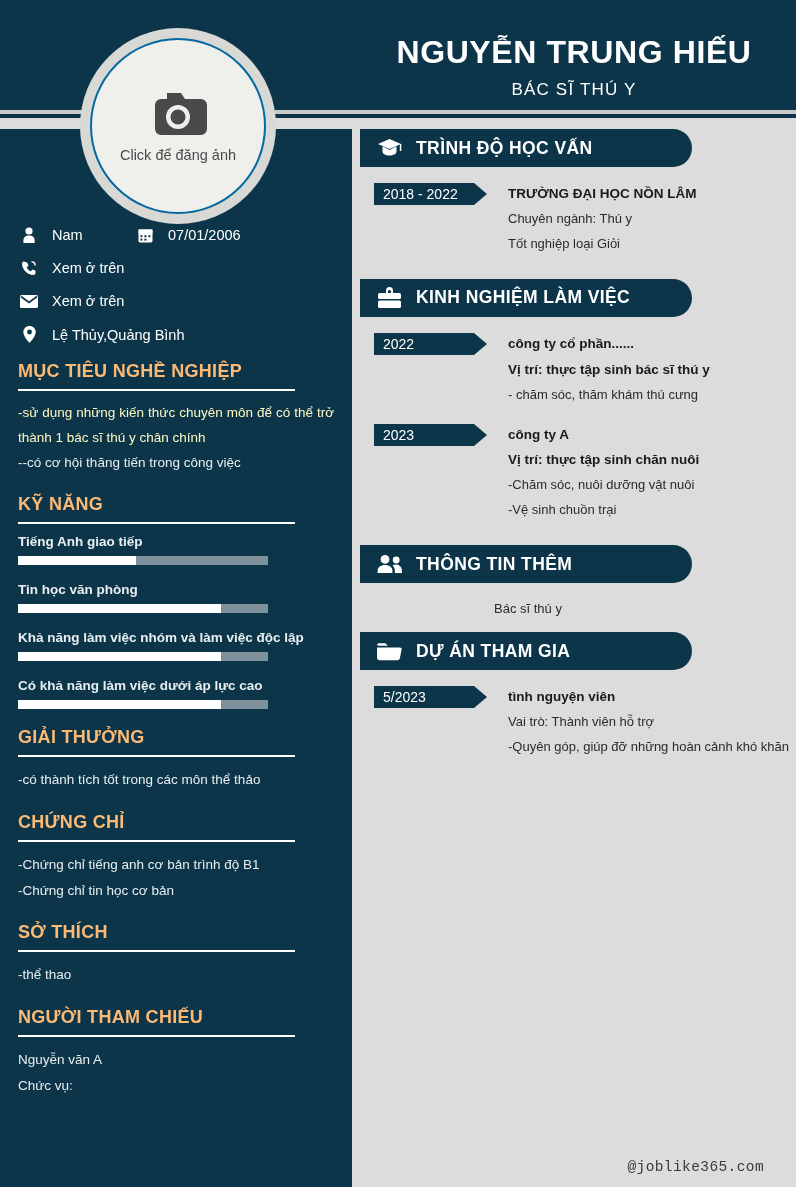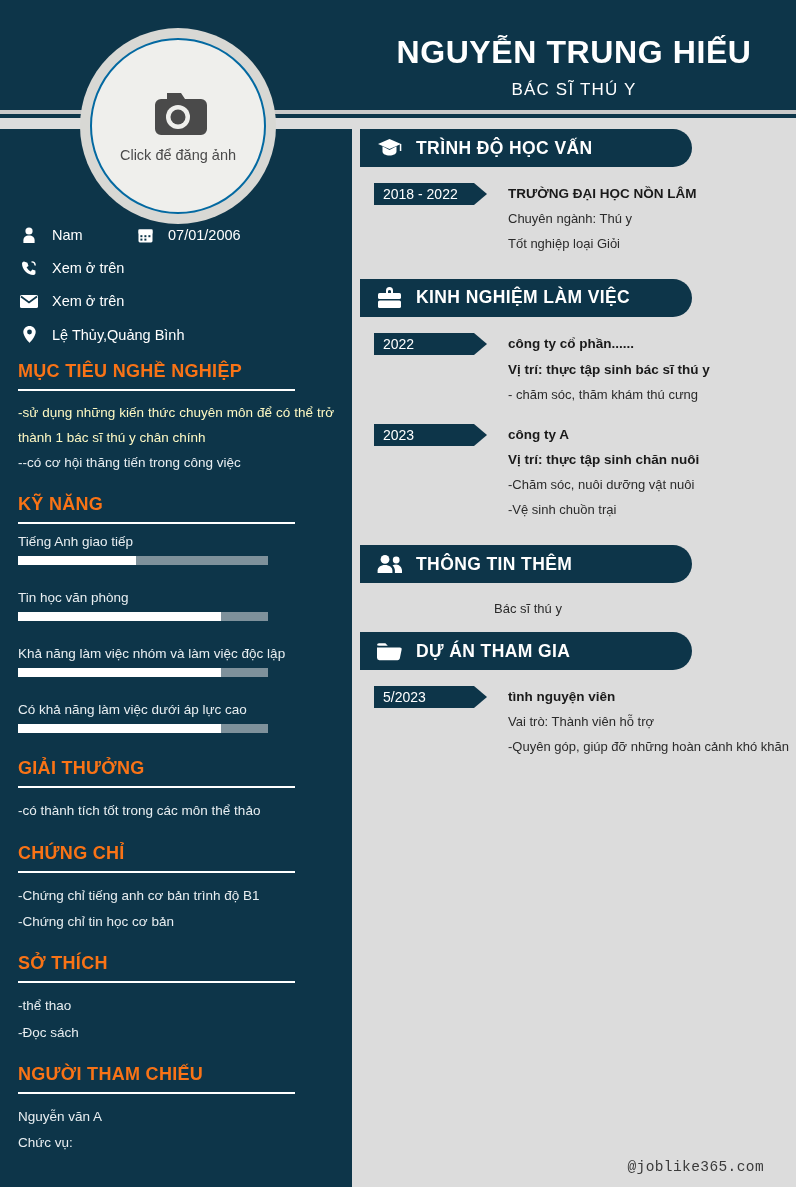--- a/index.html
+++ b/index.html
@@ -128,21 +128,21 @@
     margin-right: 12px;
   }
   .c-txt { white-space: nowrap; }
   .c-pair { display: flex; align-items: center; width: 100%; }
   .c-pair .seg1 { display: flex; align-items: center; width: 116px; }
   .c-pair .seg2 { display: flex; align-items: center; }
 
   
   .l-sec { margin-top: 18px; }
   .l-head {
-    color: #f97316;
+    color: #fdba74;
     font-size: 18px;
     font-weight: bold;
     letter-spacing: 0.3px;
     margin-bottom: 7px;
   }
   .l-rule {
     width: 277px; height: 2px;
     background: #ffffff;
     margin-bottom: 10px;
   }
@@ -152,21 +152,21 @@
     line-height: 1.82;
     text-align: justify;
   }
   .l-item {
     color: #e8eef1;
     font-size: 13.5px;
     line-height: 1.95;
   }
 
   
-  .skill { margin-bottom: 25px; }
+  .skill { margin-bottom: 17px; font-weight: bold; }
   .skill-name {
     color: #e8eef1;
     font-size: 13.5px;
     margin-bottom: 7px;
   }
   .bar-bg {
     width: 250px; height: 9px;
     background: #7e919b;
   }
   .bar-fill {
@@ -414,21 +414,20 @@
         <div class="l-head">CHỨNG CHỈ</div>
         <div class="l-rule"></div>
         <div class="l-item">-Chứng chỉ tiếng anh cơ bản trình độ B1</div>
         <div class="l-item">-Chứng chỉ tin học cơ bản</div>
       </div>
 
       <div class="l-sec">
         <div class="l-head">SỞ THÍCH</div>
         <div class="l-rule"></div>
         <div class="l-item">-thể thao</div>
-        <div class="l-item">-Đọc sách</div>
       </div>
 
       <div class="l-sec">
         <div class="l-head">NGƯỜI THAM CHIẾU</div>
         <div class="l-rule"></div>
         <div class="l-item">Nguyễn văn A</div>
         <div class="l-item">Chức vụ:</div>
       </div>
 
     </div>

